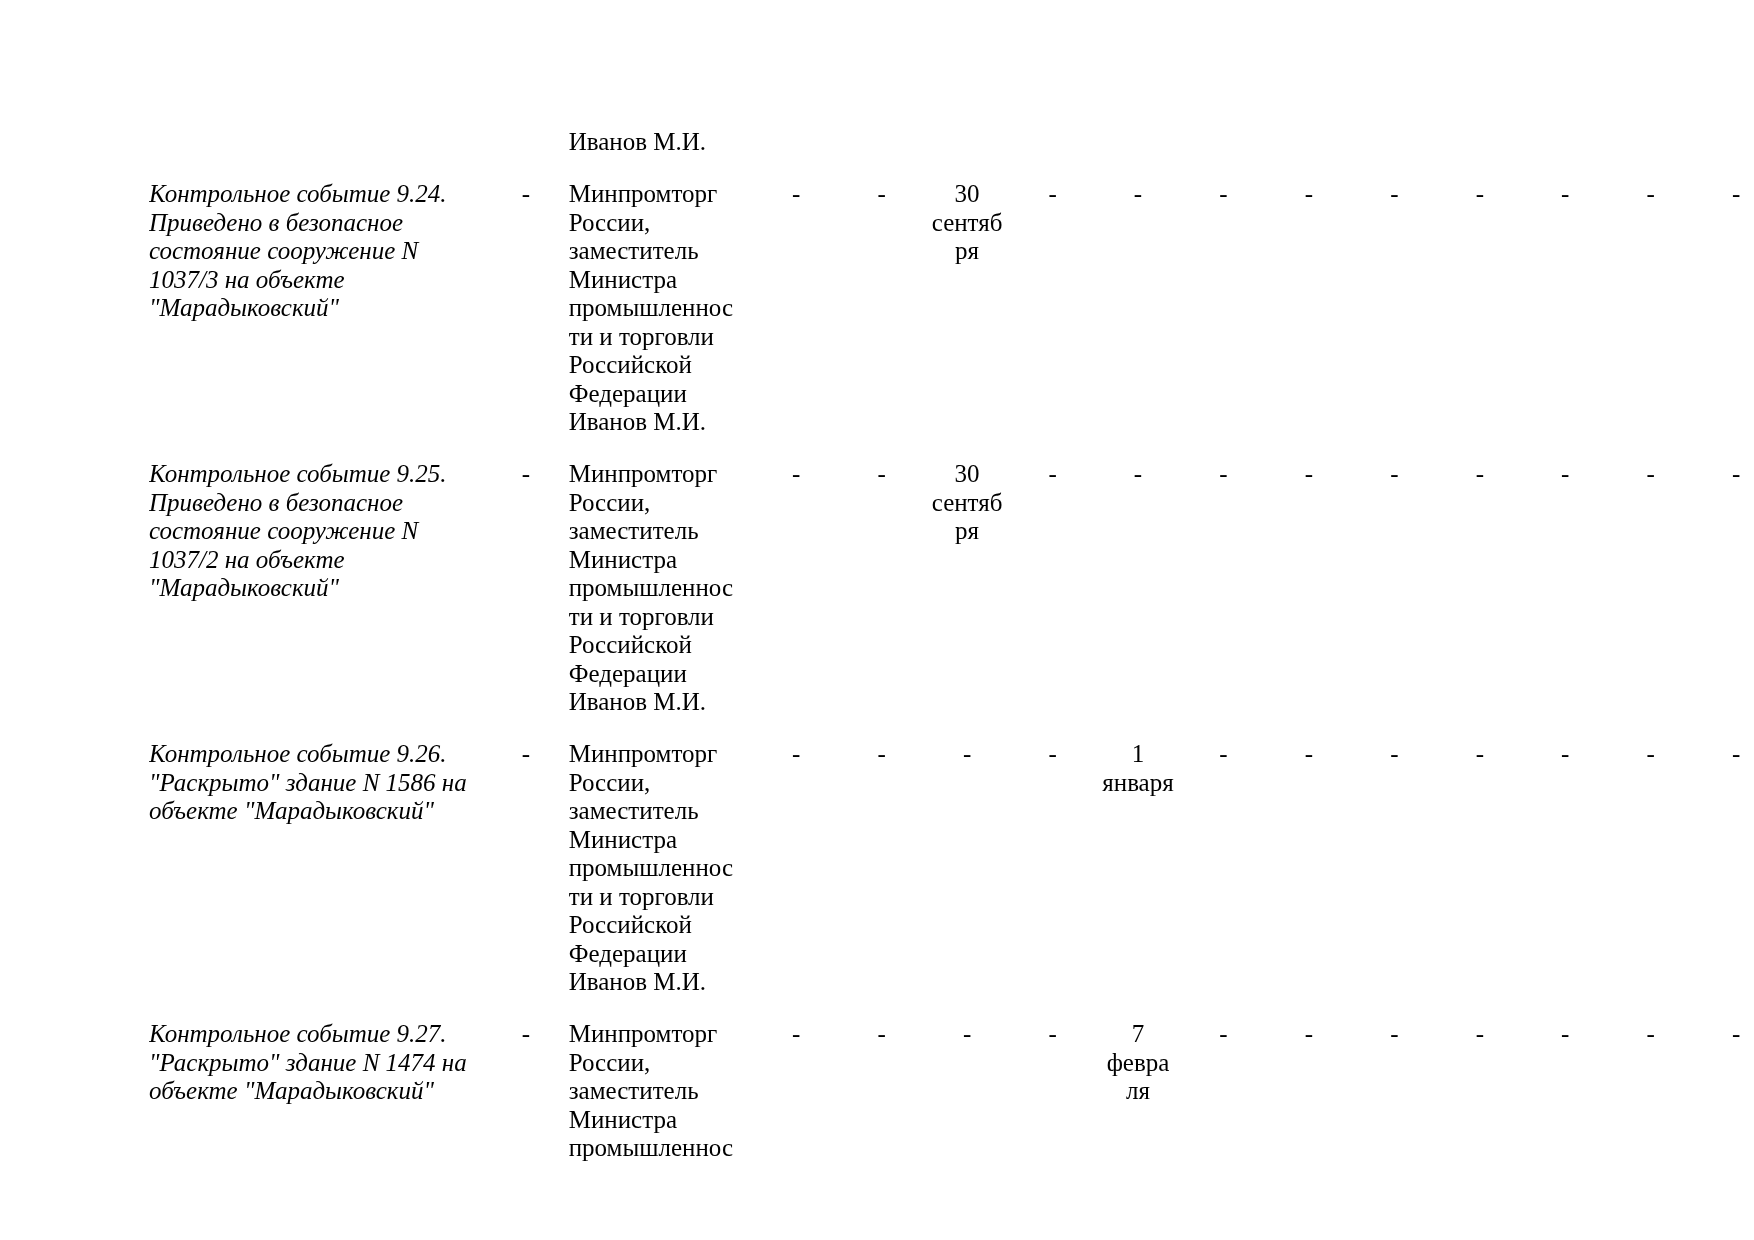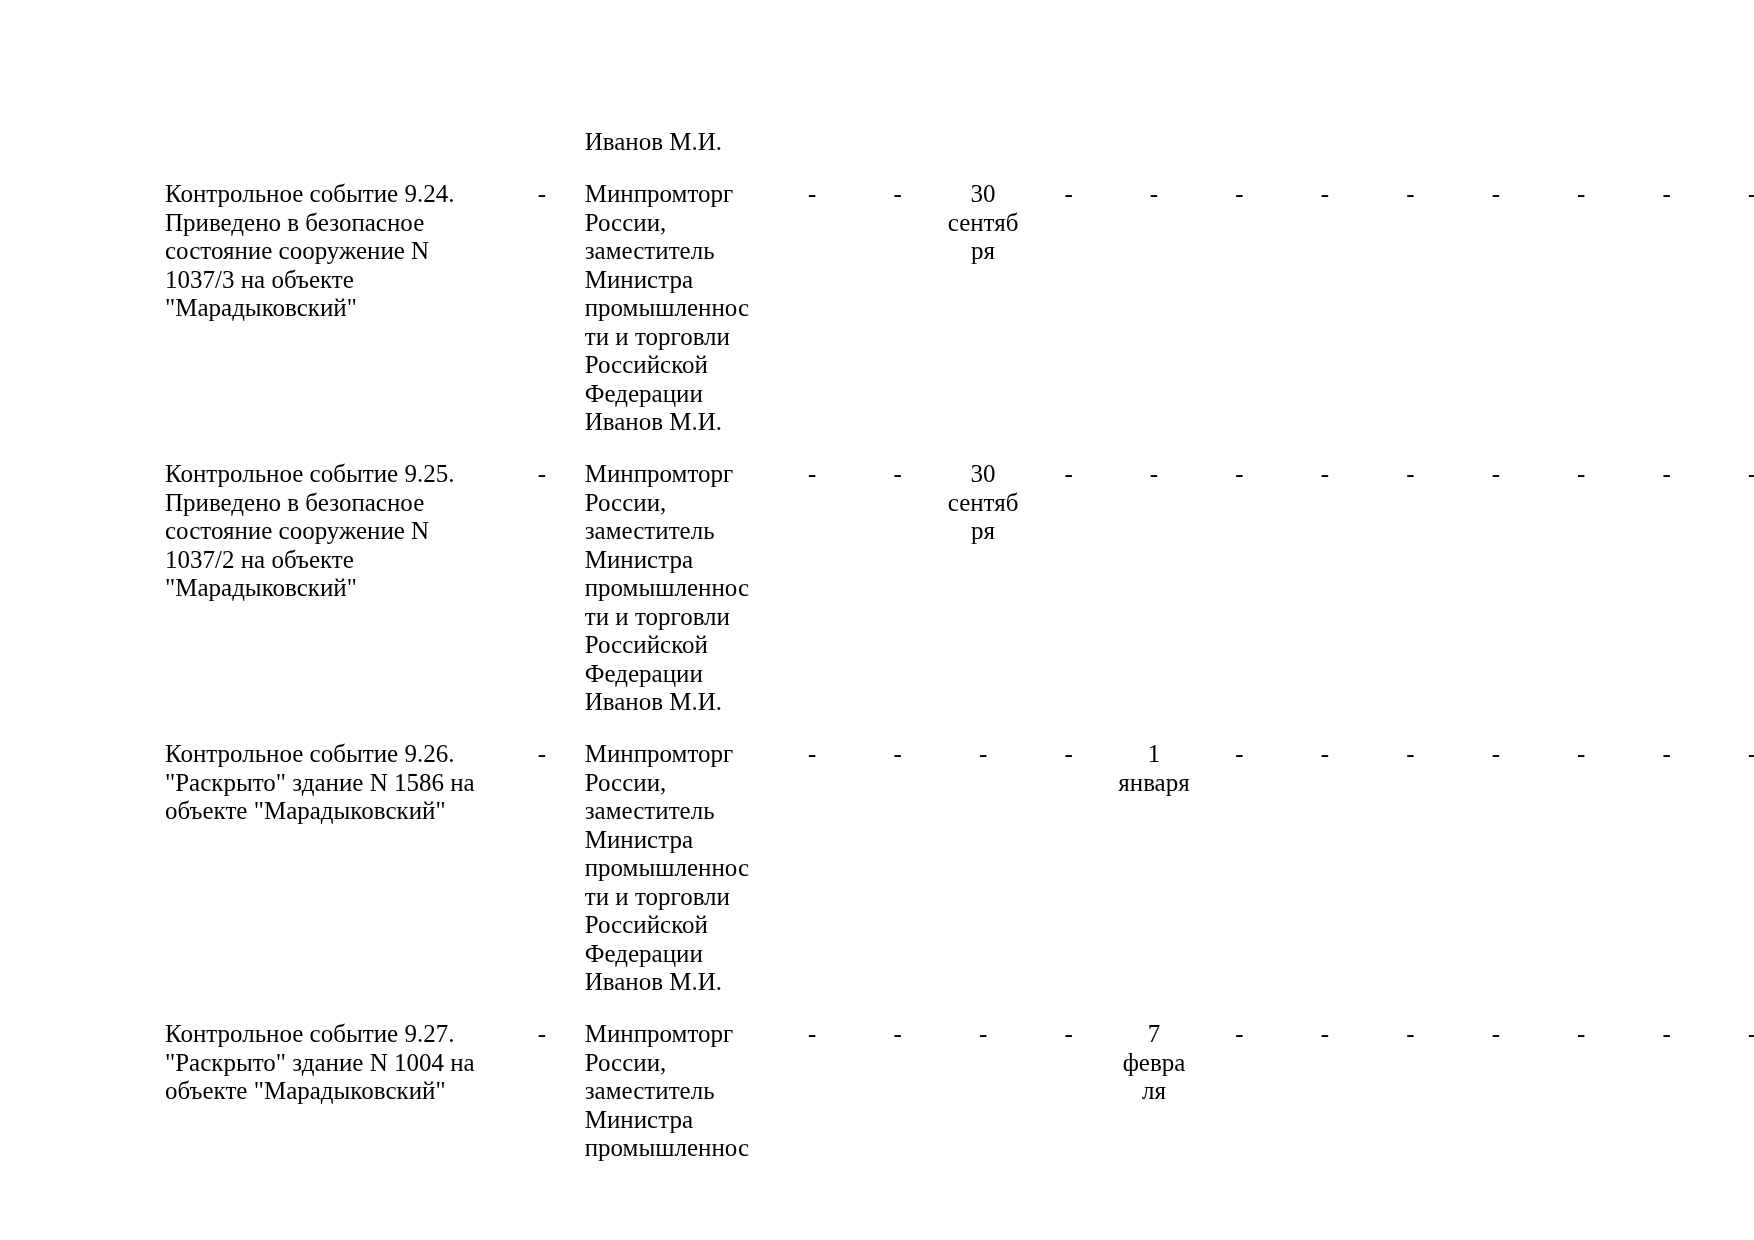--- a/index.html
+++ b/index.html
@@ -11,21 +11,20 @@
     height: 1240px;
     background: #ffffff;
     overflow: hidden;
     position: relative;
     font-family: "Liberation Serif", serif;
   }
   .doc-page {
     position: absolute;
     inset: 0;
     background: #ffffff;
-    margin-left: 16px;
   }
   table.milestones {
     position: absolute;
     left: 149px;
     top: 128px;
     border-collapse: collapse;
     table-layout: fixed;
     width: 1630px;
     border: none;
   }
@@ -35,20 +34,21 @@
     font-family: "Liberation Serif", serif;
     font-size: 25px;
     line-height: 28.5px;
     color: #000000;
     white-space: pre-line;
     border: none;
     overflow: hidden;
   }
   td.event-col {
     text-align: left;
+    font-style: italic;
   }
   td.org-col {
     text-align: left;
     padding-left: 4px;
   }
   td.narrow-col {
     text-align: center;
   }
 </style>
 </head>
@@ -176,21 +176,21 @@
           <td class="narrow-col">-</td>
           <td class="narrow-col">-</td>
           <td class="narrow-col">-</td>
           <td class="narrow-col">-</td>
           <td class="narrow-col">-</td>
           <td class="narrow-col">-</td>
           <td class="narrow-col">-</td>
         </tr>
         <tr>
           <td class="event-col">Контрольное событие 9.27.
-"Раскрыто" здание N 1004 на
+"Раскрыто" здание N 1474 на
 объекте "Марадыковский"</td>
           <td class="narrow-col">-</td>
           <td class="org-col">Минпромторг
 России,
 заместитель
 Министра
 промышленнос</td>
           <td class="narrow-col">-</td>
           <td class="narrow-col">-</td>
           <td class="narrow-col">-</td>

